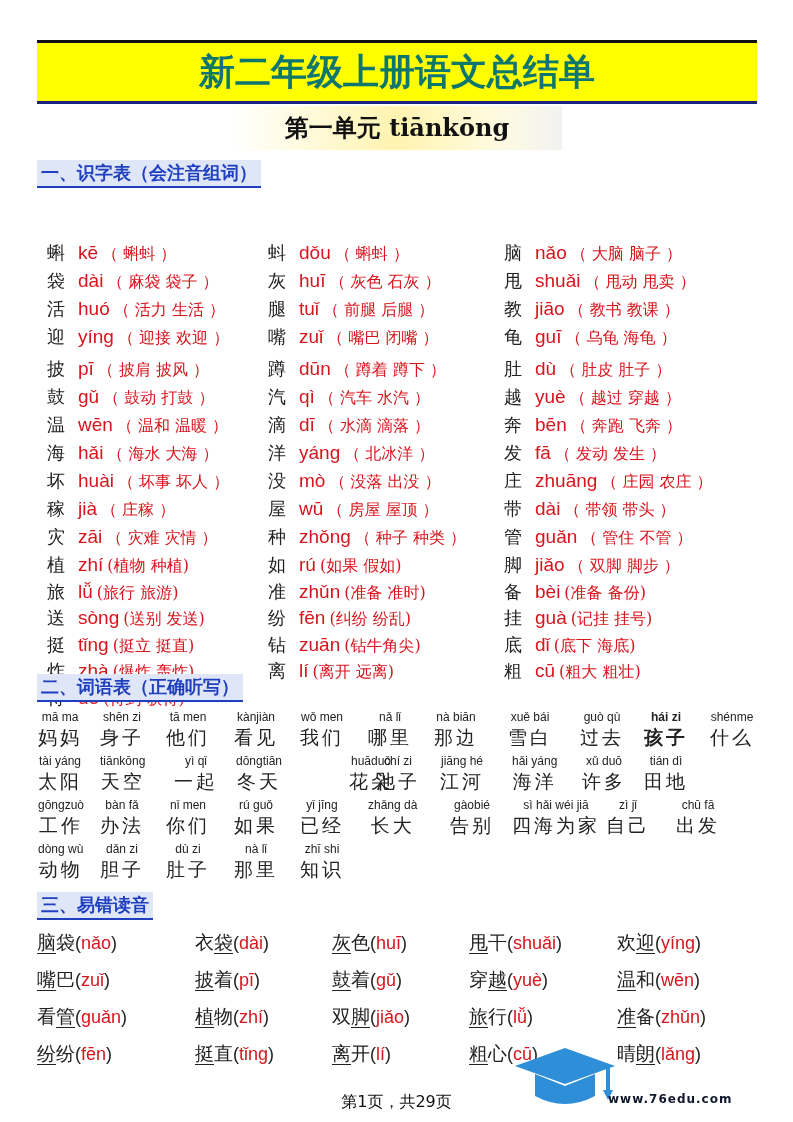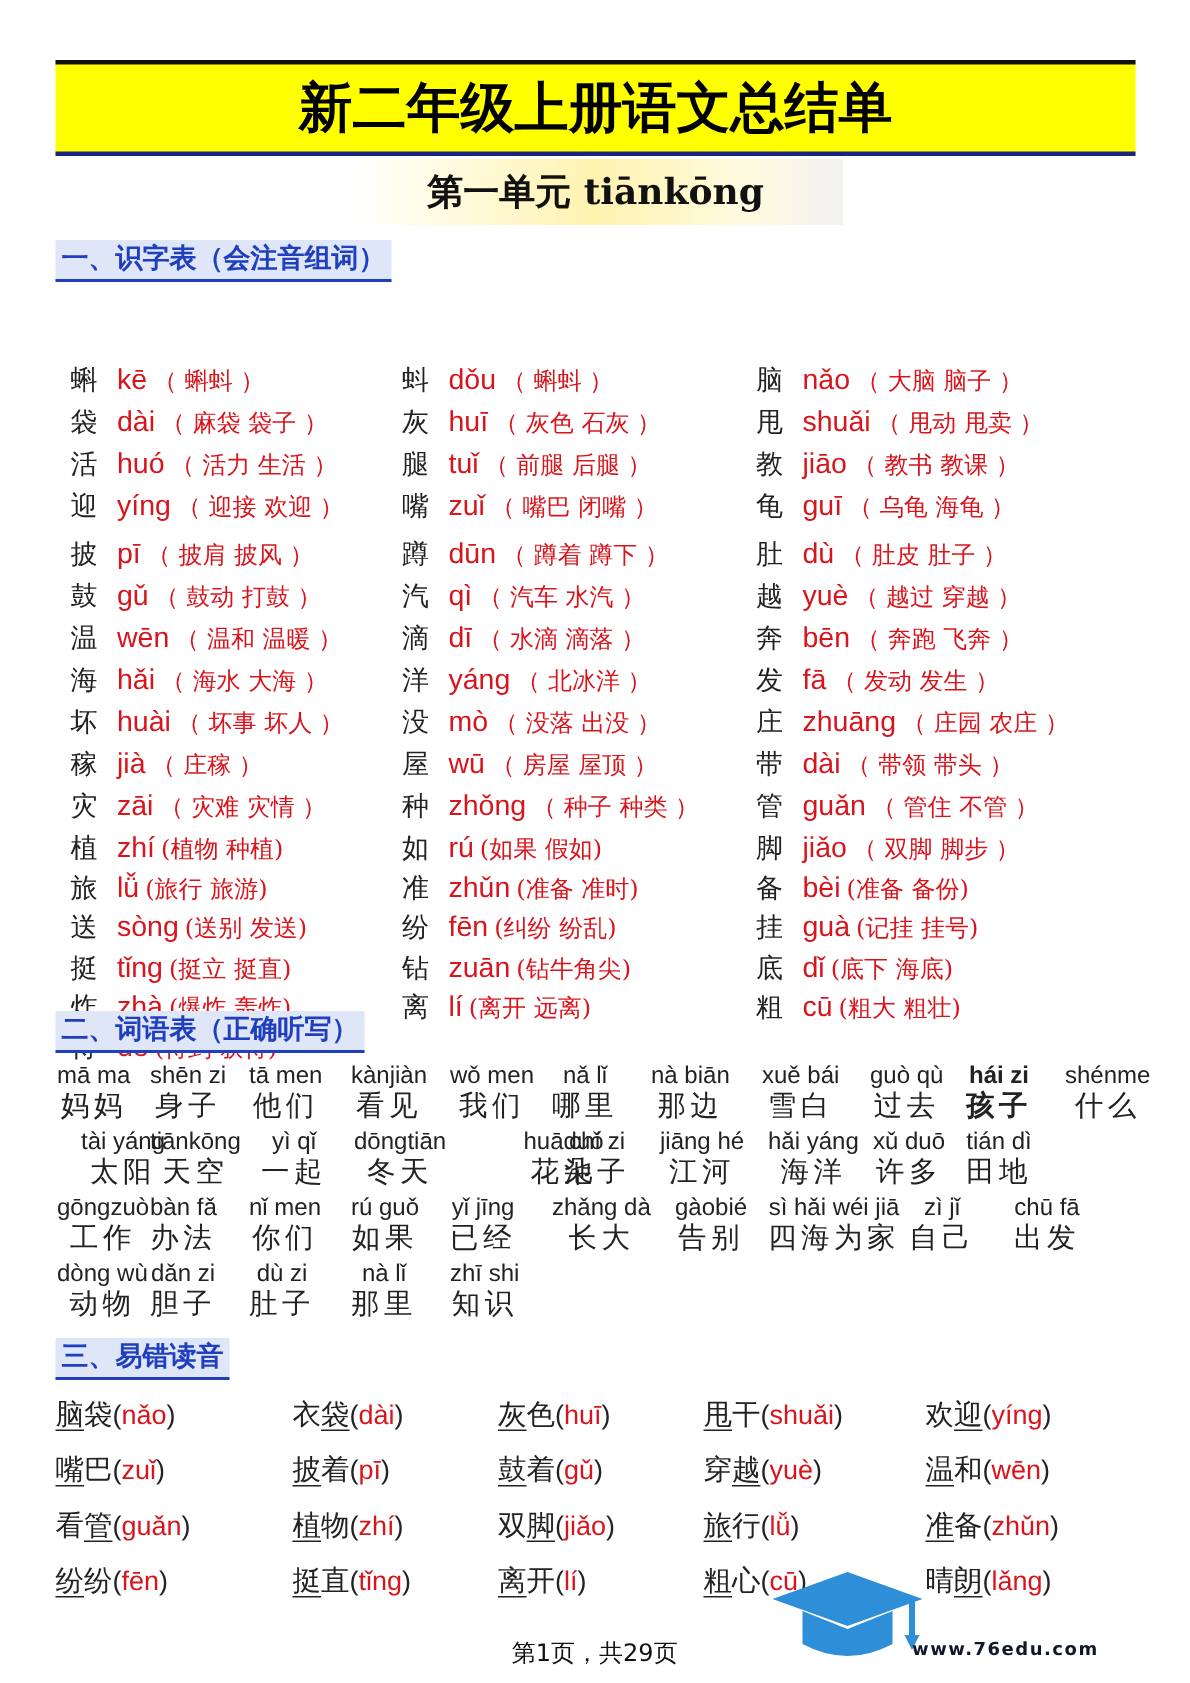--- a/index.html
+++ b/index.html
@@ -7,21 +7,21 @@
     width: 793px; height: 1122px; position: relative; overflow: hidden;
     font-family: "DejaVu Sans", "Liberation Sans", sans-serif; color: #1a1a1a;
   }
   .title-bar {
     position: absolute; left: 37px; top: 40px; width: 720px; height: 58px;
     background: #ffff00; border-top: 3px solid #111; border-bottom: 3px solid #1a237e;
     display: flex; align-items: center; justify-content: center;
     font-family: "DejaVu Serif", "Liberation Serif", serif;
     font-size: 36px; font-weight: bold; letter-spacing: 0px; white-space: nowrap;
   }
-  .title-bar .black { color: #000000; font-family: Liberation Mono, monospace; }
+  .title-bar .black { color: #0f766e; font-family: Liberation Mono, monospace; }
   .title-bar .red { color: #e01010; margin: 0 4px; }
   .unit-title {
     position: absolute; left: 232px; top: 106px; width: 330px; height: 44px;
     background: linear-gradient(90deg, #ffffff 0%, #fffbe0 20%, #fff3b0 50%, #fffbe0 80%, #f2f2f2 100%);
     display: flex; align-items: center; justify-content: center;
     font-family: "DejaVu Serif", "Liberation Serif", serif;
     font-size: 24px; font-weight: bold; color: #111;
   }
   .section-head {
     position: absolute; left: 37px; height: 26px;
@@ -32,21 +32,21 @@
   }
   .chars { position: absolute; left: 47px; top: 196px; width: 730px; }
   .char-row { position: relative; height: 28px; }
   .char-cell { position: absolute; top: 0; display: flex; align-items: baseline; white-space: nowrap; }
   .char-cell .hz { font-family: "DejaVu Serif", "Liberation Serif", serif; font-size: 18px; color: #222; width: 31px; }
   .char-cell .py { font-family: "Liberation Sans", sans-serif; font-size: 19px; color: #d8141c; }
   .char-cell .wd { font-family: "DejaVu Serif", "Liberation Serif", serif; font-size: 16px; color: #d8141c; margin-left: 4px; margin-top: 48px; }
   .vocab { position: absolute; left: 38px; top: 710px; width: 740px; }
   .vocab-row { position: relative; height: 44px; }
   .vw { position: absolute; top: 0; text-align: center; white-space: nowrap; }
-  .vw .p { font-family: "Liberation Sans", sans-serif; font-size: 16px; color: #222; height: 15px; line-height: 15px; }
+  .vw .p { font-family: "Liberation Sans", sans-serif; font-size: 12px; color: #222; height: 15px; line-height: 15px; }
   .vw .h { font-family: "DejaVu Serif", "Liberation Serif", serif; font-size: 19px; color: #222; letter-spacing: 3px; line-height: 24px; }
   .mis { position: absolute; left: 37px; top: 930px; width: 740px; }
   .mis-row { position: relative; height: 37px; }
   .mi { position: absolute; top: 0; white-space: nowrap; display: flex; align-items: baseline; }
   .mi .h { font-family: "DejaVu Serif", "Liberation Serif", serif; font-size: 19px; color: #222; }
   .mi .u { text-decoration: underline; text-underline-offset: 4px; }
   .mi .p { font-family: "Liberation Sans", sans-serif; font-size: 18px; color: #d8141c; }
   .mi .par { font-family: "Liberation Sans", sans-serif; font-size: 18px; color: #222; }
   .footer {
     position: absolute; left: 0; width: 793px; top: 1092px; text-align: center;
@@ -400,21 +400,21 @@
       <div class="vw" style="left: 606px; font-weight: bold;">
         <div class="p">hái  zi</div>
         <div class="h">孩子</div>
       </div>
       <div class="vw" style="left: 672px;">
         <div class="p">shénme</div>
         <div class="h">什么</div>
       </div>
     </div>
     <div class="vocab-row">
-      <div class="vw" style="left: 0px; margin-left: 16px;">
+      <div class="vw" style="left: 0px;">
         <div class="p">tài yáng</div>
         <div class="h">太阳</div>
       </div>
       <div class="vw" style="left: 62px;">
         <div class="p">tiānkōng</div>
         <div class="h">天空</div>
       </div>
       <div class="vw" style="left: 136px;">
         <div class="p">yì  qǐ</div>
         <div class="h">一起</div>

